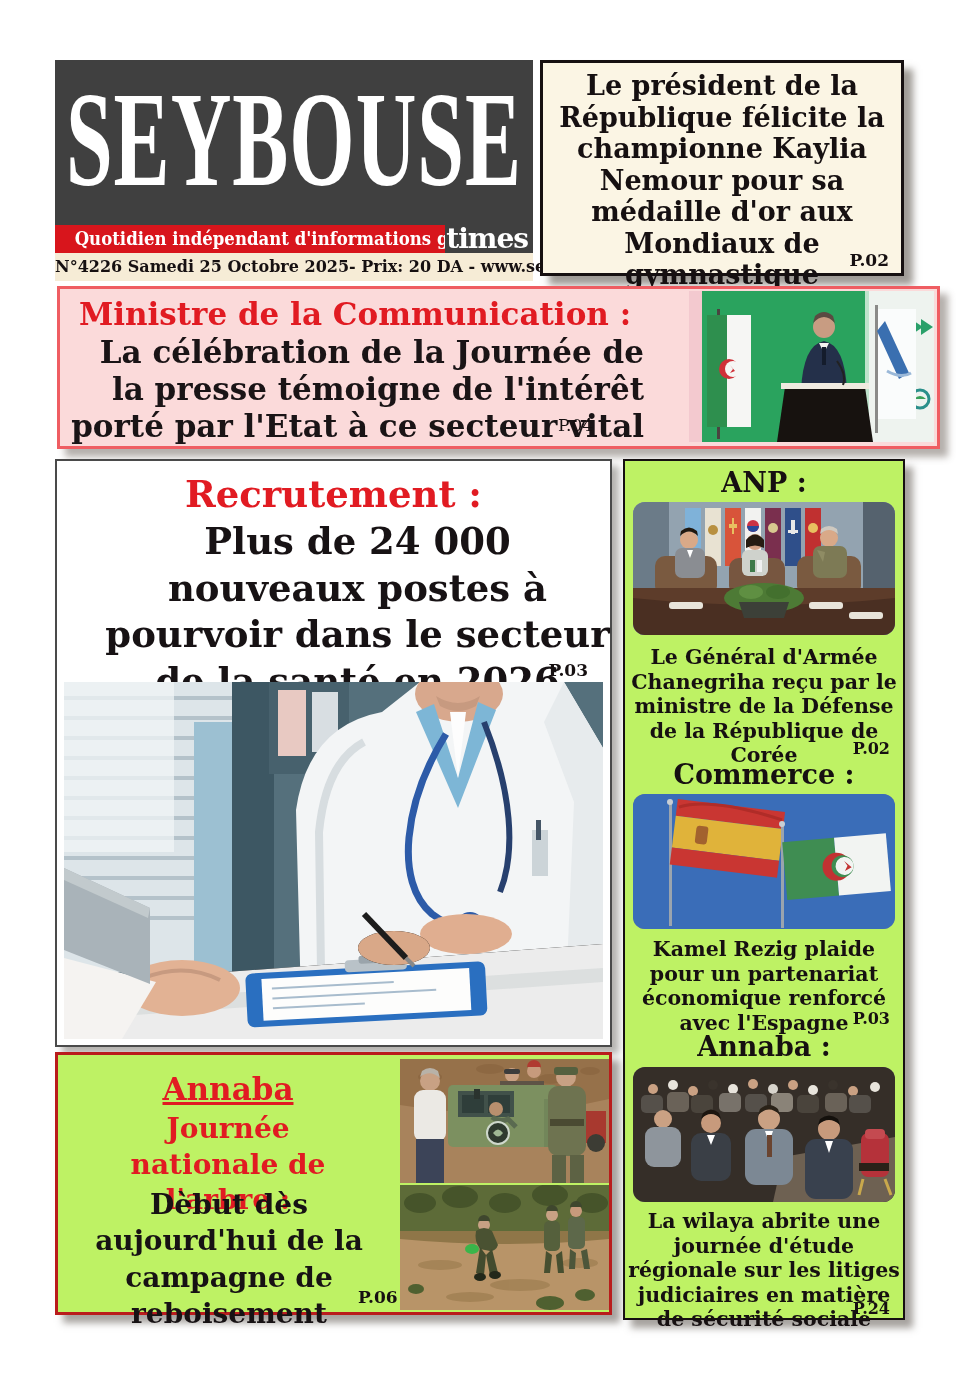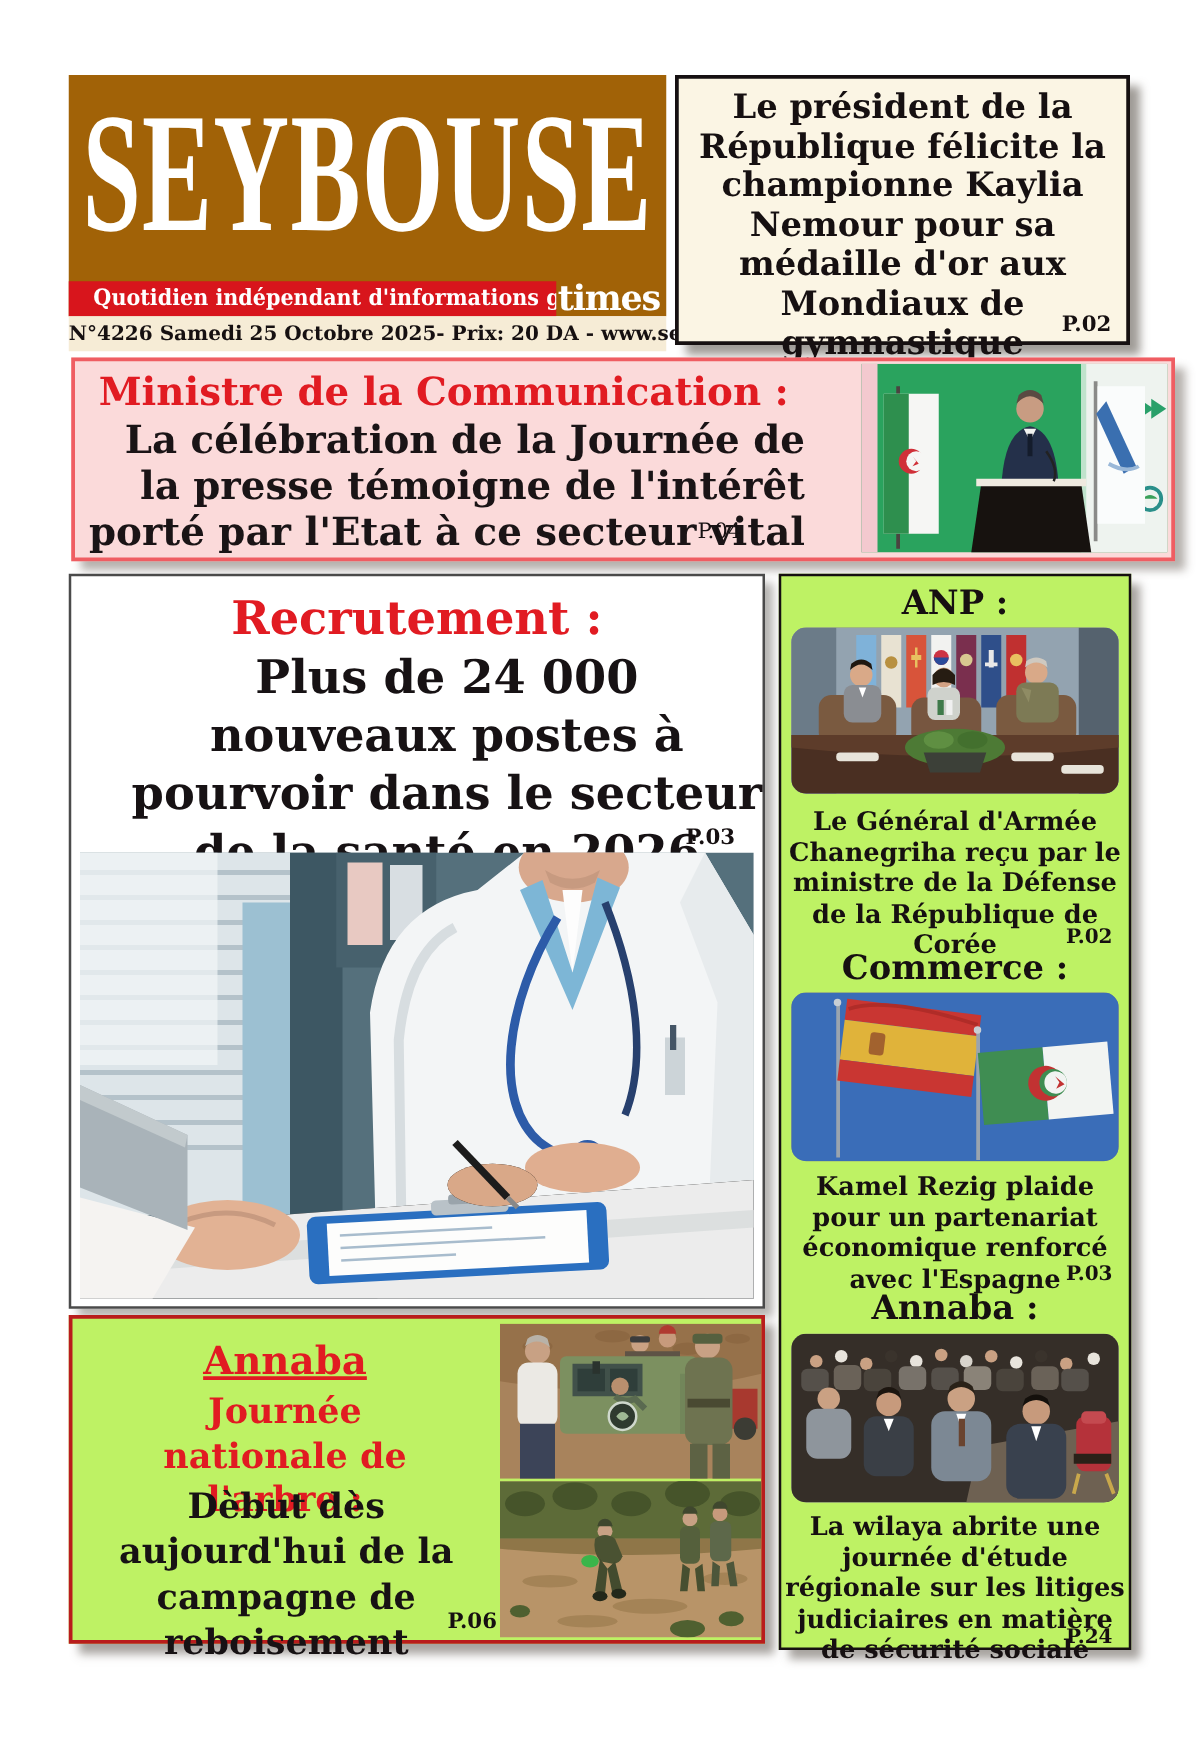--- a/index.html
+++ b/index.html
@@ -4,21 +4,21 @@
 <style>
   * { margin:0; padding:0; box-sizing:border-box; }
   html,body { background:#ffffff; }
   #page {
     position:relative; width:960px; height:1390px; background:#ffffff;
     font-family:"DejaVu Serif","Liberation Serif",serif; overflow:hidden;
   }
   .abs { position:absolute; }
 
   
-  .masthead { left:55px; top:60px; width:478px; height:193px; background:#a16207; }
+  .masthead { left:55px; top:60px; width:478px; height:193px; background:#404040; }
   .masthead-title {
     position:absolute; left:0; top:12px; width:100%; text-align:center;
     color:#ffffff; font-family:"Liberation Serif",serif; font-weight:700;
     font-size:84px; line-height:1; letter-spacing:1px;
     transform:scaleY(1.62); transform-origin:center top; white-space:nowrap;
   }
   .tagline-strip {
     position:absolute; left:0; bottom:0; width:390px; height:28px;
     background:#d8151c; overflow:hidden; white-space:nowrap; text-align:center;
   }

